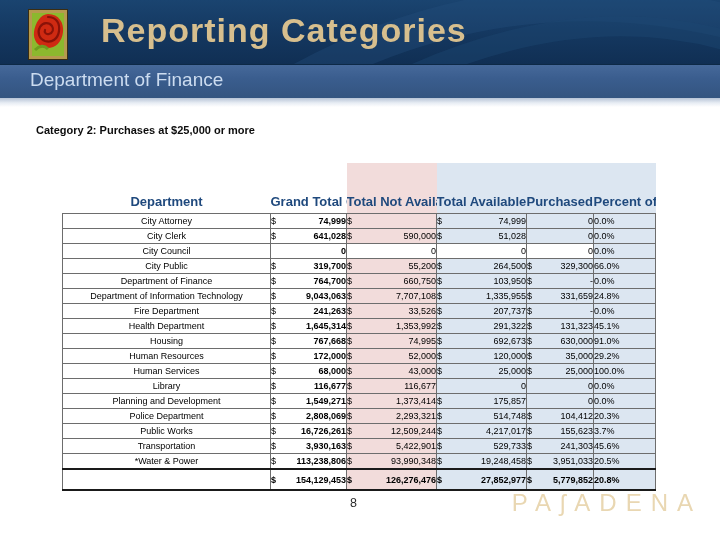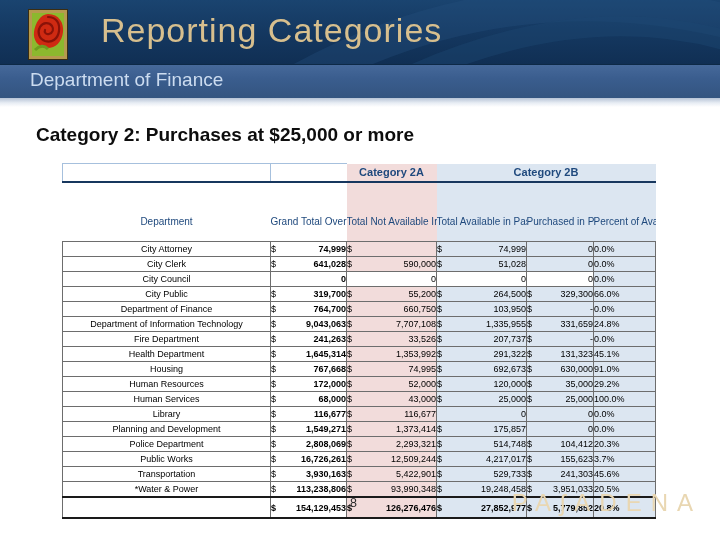--- a/index.html
+++ b/index.html
@@ -3,45 +3,45 @@
 <meta charset="utf-8">
 <style>
   html,body{margin:0;padding:0;}
   body{width:720px;height:540px;position:relative;background:#ffffff;overflow:hidden;
        font-family:"Liberation Sans", sans-serif;}
 
   
   .top-band{position:absolute;left:0;top:0;width:720px;height:64px;
             background:linear-gradient(180deg,#1a4470 0%,#14375f 55%,#102f54 100%);overflow:hidden;}
   .swoosh{position:absolute;left:0;top:0;}
-  .slide-title{position:absolute;left:101px;top:11px;font-size:34px;font-weight:400;
+  .slide-title{position:absolute;left:101px;top:11px;font-size:34px;font-weight:700;
                color:#d7bf8e;letter-spacing:1px;white-space:nowrap;}
   .logo{position:absolute;left:28px;top:9px;width:40px;height:51px;}
   .sub-band{position:absolute;left:0;top:64px;width:720px;height:34px;
             background:linear-gradient(180deg,#46699a 0%,#3a5d8e 40%,#33547f 100%);
             border-top:1px solid #0d2946;}
   .sub-title{position:absolute;left:30px;top:69px;font-size:19px;color:#ccdcf0;}
   .band-fade{position:absolute;left:0;top:98px;width:720px;height:9px;
              background:linear-gradient(180deg,#b6c3d6 0%,#e8edf4 55%,#ffffff 100%);}
 
   
-  .cat-heading{position:absolute;left:36px;top:124px;font-size:19px;font-weight:bold;color:#0d0d0d;}
+  .cat-heading{position:absolute;left:36px;top:124px;font-size:11px;font-weight:bold;color:#0d0d0d;}
 
   
   table.report{position:absolute;left:62px;top:163px;width:593px;border-collapse:collapse;
                table-layout:fixed;font-size:9px;color:#000;}
   table.report td,table.report th{padding:0;overflow:hidden;white-space:nowrap;}
 
   
   tr.cat-row td{height:17px;font-size:11px;font-weight:bold;color:#1f497d;text-align:center;
                 vertical-align:middle;border-bottom:2px solid #17375e;}
   td.empty-a{border-top:1px solid #a6c0dd;border-left:1px solid #a6c0dd;}
   td.empty-b{border-top:1px solid #a6c0dd;border-left:1px solid #a6c0dd;}
-  tr.colhead-row th{height:44px;font-size:10px;font-weight:normal;color:#1f497d;
-                    text-align:center;vertical-align:bottom;padding-bottom:14px;line-height:11px;}
+  tr.colhead-row th{height:44px;font-size:13px;font-weight:bold;color:#1f497d;
+                    text-align:center;vertical-align:bottom;padding-bottom:6px;line-height:11px;}
   .pink{background:#f2dcdb;}
   .blue{background:#dce6f1;}
   .whitebg{background:#ffffff;}
 
   
   tr.data-row td{height:14px;border:1px solid #6d6d6d;vertical-align:middle;}
   td.dept{padding-left:3px;text-align:center;}
   td.money{padding:0 3px;}
   td.money .cw{display:flex;justify-content:space-between;align-items:center;}
   td.gt .val{font-weight:bold;}
@@ -81,26 +81,20 @@
 <table class="report">
   <colgroup>
     <col style="width:208px">
       <col style="width:76px">
       <col style="width:90px">
     <col style="width:90px">
       <col style="width:67px">
       <col style="width:62px">
   </colgroup>
   <tbody>
-    <tr class="cat-row">
-      <td class="empty-a"></td>
-      <td class="empty-b"></td>
-      <td class="pink">Category 2A</td>
-      <td class="blue" colspan="3">Category 2B</td>
-    </tr>
     <tr class="colhead-row">
       <th class="whitebg">Department</th>
       <th class="whitebg">Grand Total Over Bid Threshold</th>
       <th class="pink">Total Not Available In Pasadena</th>
       <th class="blue">Total Available in Pasadena</th>
       <th class="blue">Purchased in Pasadena</th>
       <th class="blue">Percent of Available</th>
     </tr>
   </tbody>
   <tbody>

